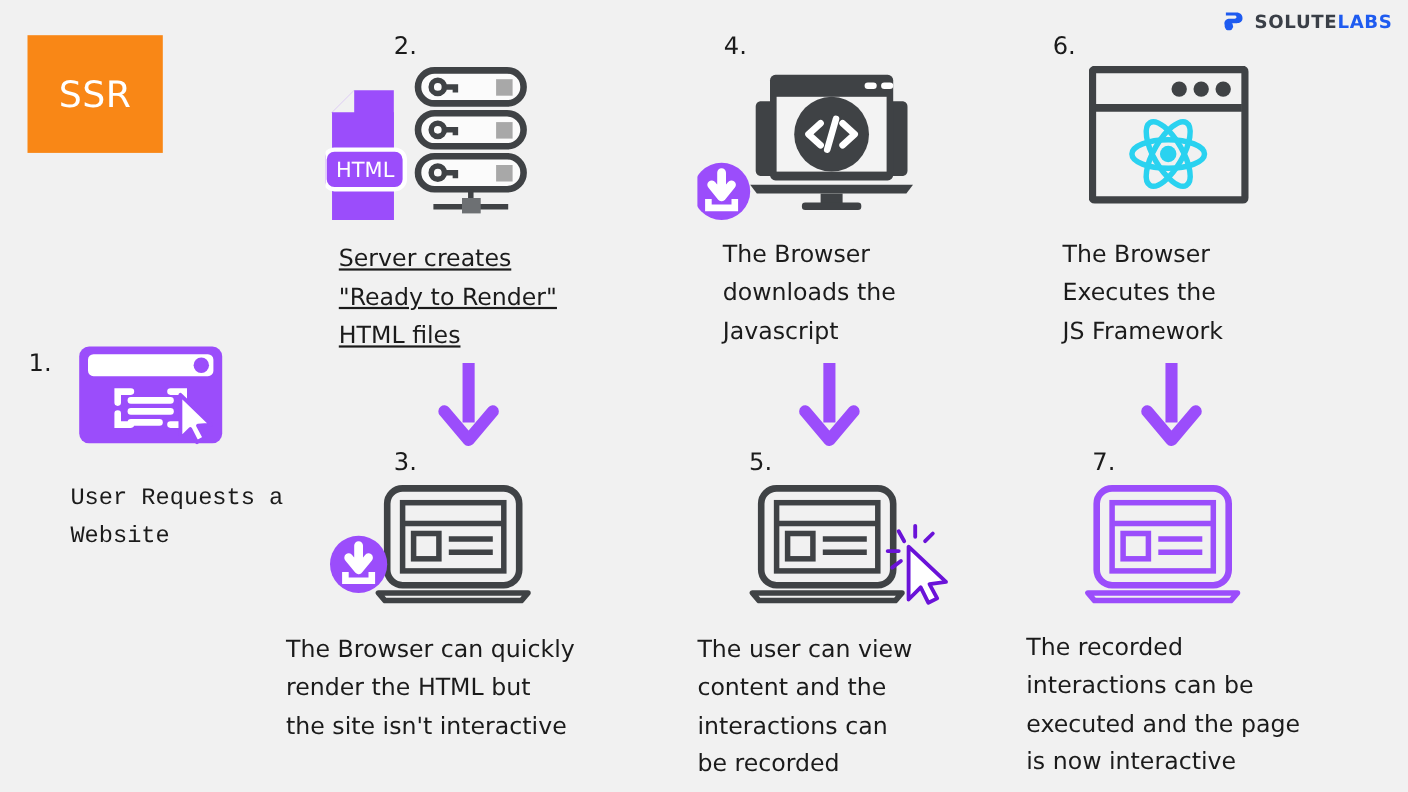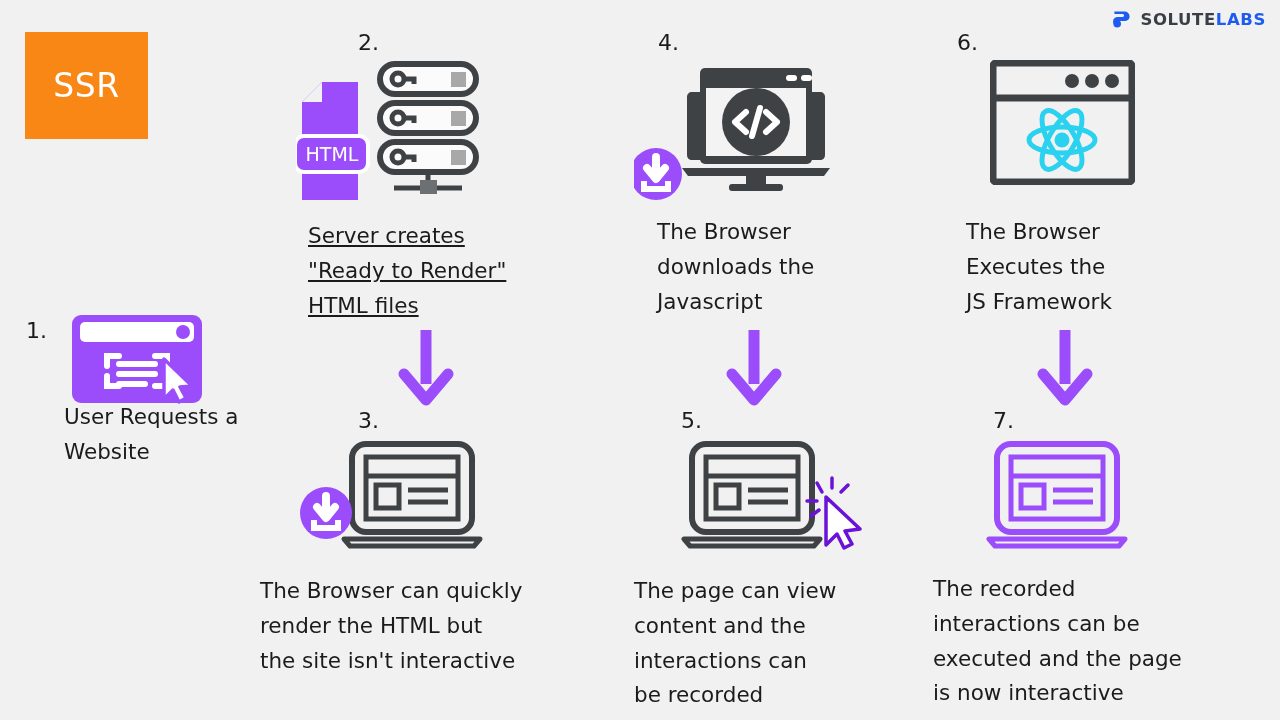--- a/index.html
+++ b/index.html
@@ -66,21 +66,21 @@
     white-space: pre-line;
   }
   .icon-wrap { position: absolute; }
 
   
   .arrow { position: absolute; }
 
   
   #step1-num   { left: 26px;  top: 320px; }
   #step1-icon  { left: 71px;  top: 314px; }
-  #step1-text  { left: 64px;  top: 400px; width: 240px; }
+  #step1-text  { left: 64px;  top: 436px; width: 240px; font-family: Liberation Mono, monospace; }
 
   
   #step2-num   { left: 358px; top: 32px; }
   #step2-icon  { left: 296px; top: 60px; }
   #step2-text  { left: 308px; top: 219px; width: 290px; text-decoration: underline; }
 
   
   #step3-num   { left: 358px; top: 410px; }
   #step3-icon  { left: 300px; top: 440px; }
   #step3-text  { left: 260px; top: 574px; width: 330px; }
@@ -275,21 +275,21 @@
         <path d="M142 52 L137 43"></path>
         <path d="M152 48 L152 38"></path>
         <path d="M161 52 L168 45"></path>
         <path d="M137 61 L127 61"></path>
         <path d="M139 70 L131 76"></path>
       </g>
       <path d="M146 57 L146 105 L157 94 L164 108 L172 104 L165 91 L180 89 Z" fill="#ffffff" stroke="#6a12d8" stroke-width="3.5" stroke-linejoin="round"></path>
     </g>
   </svg>
 </div>
-<div class="step-caption" id="step5-text">The page can view
+<div class="step-caption" id="step5-text">The user can view
 content and the
 interactions can
 be recorded</div>
 
 <div class="step-num" id="step6-num">6.</div>
 <div class="icon-wrap" id="step6-icon">
   <svg width="145" height="125" viewBox="0 0 145 125">
     <rect x="3" y="3" width="139" height="119" rx="3" fill="none" stroke="#3f4245" stroke-width="7"></rect>
     <path d="M6 38 H139" stroke="#3f4245" stroke-width="7"></path>
     <g fill="#3f4245">

